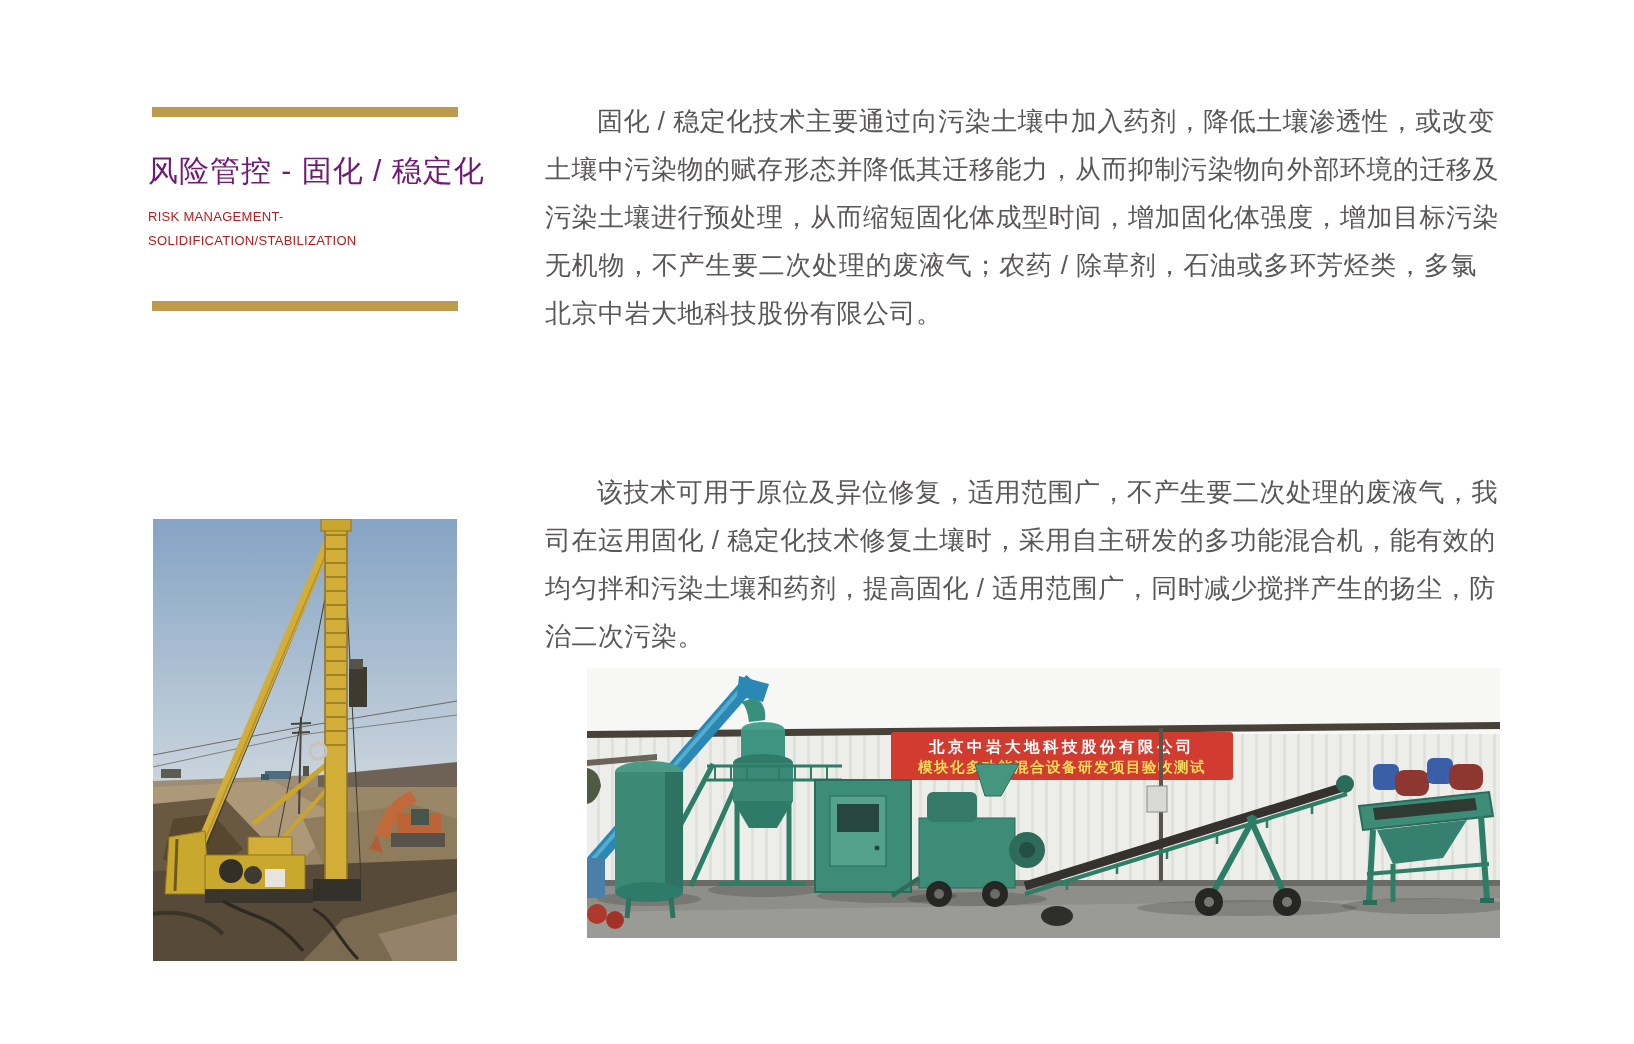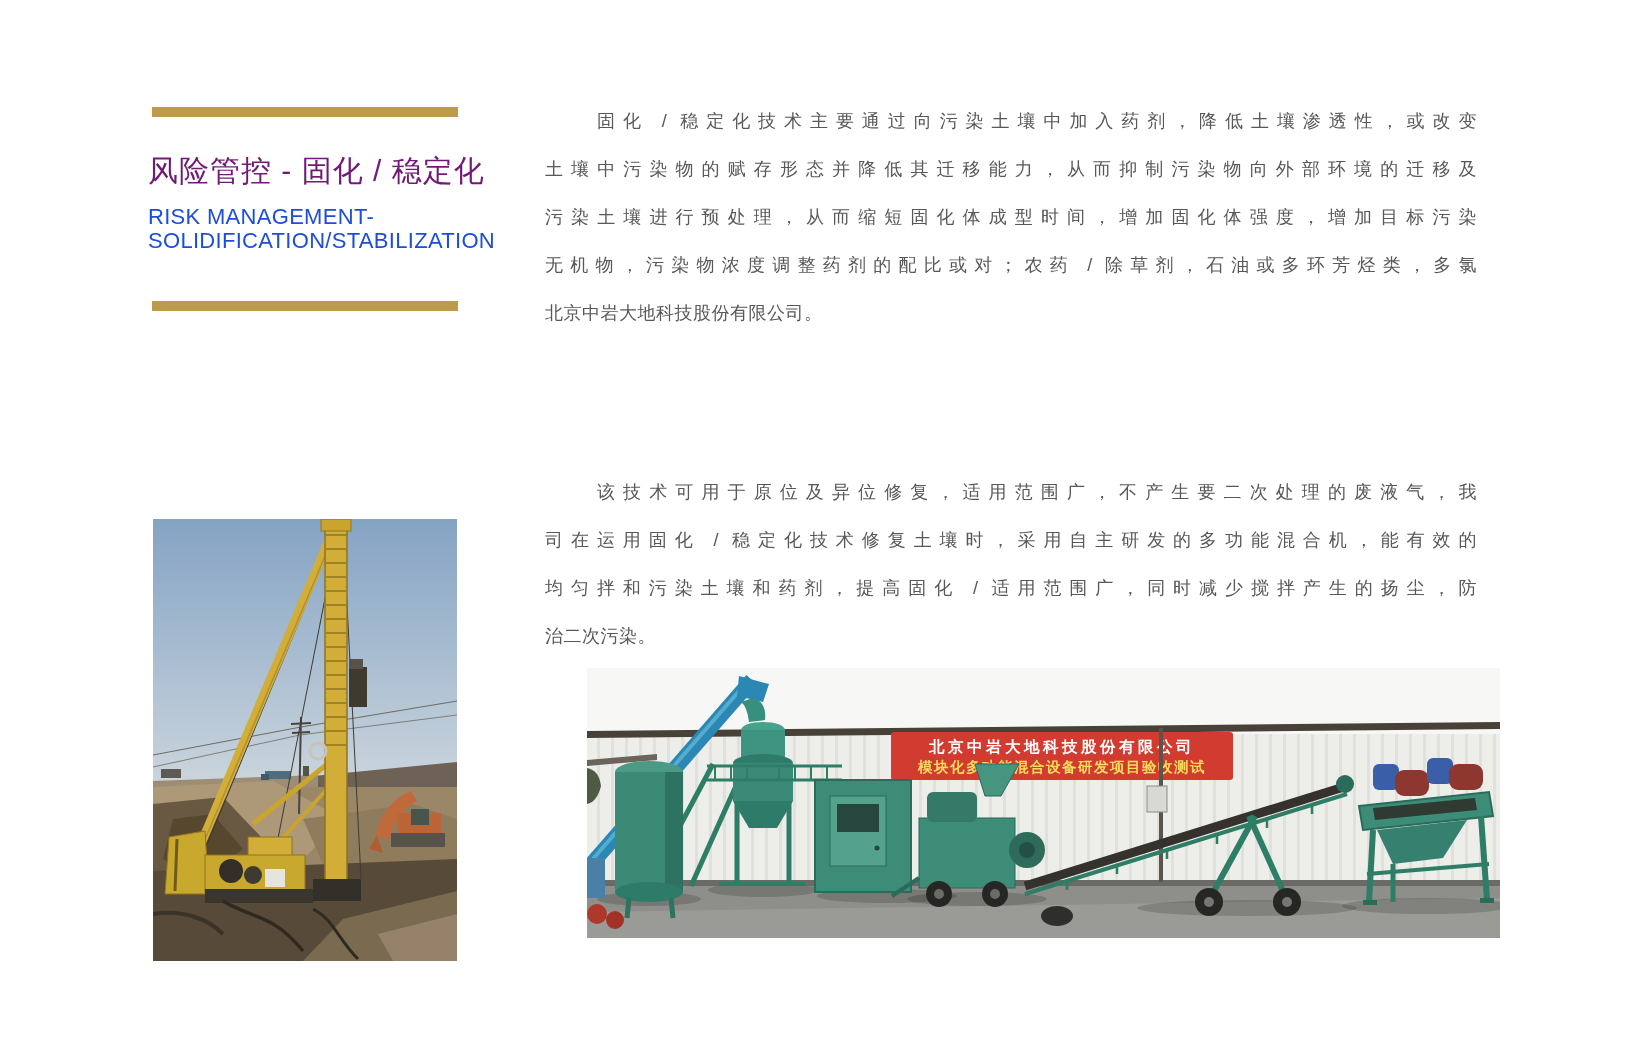--- a/index.html
+++ b/index.html
@@ -5,26 +5,26 @@
   html,body{margin:0;padding:0;background:#ffffff;}
   .page{position:relative;width:1634px;height:1044px;background:#ffffff;overflow:hidden;
         font-family:"Liberation Sans",sans-serif;}
   
   .accent-bar{position:absolute;left:152px;width:306px;height:10px;background:#BD9B4B;}
   .bar-top{top:107px;}
   .bar-bottom{top:301px;}
   .side-title{position:absolute;left:148px;top:152px;width:330px;
               font-size:30px;line-height:38px;color:#701a75;letter-spacing:1px;white-space:nowrap;}
   .side-sub{position:absolute;left:148px;top:205px;width:330px;
-            font-size:22px;line-height:24px;color:#1d4ed8;letter-spacing:0.3px;}
+            font-size:13px;line-height:24px;color:#b91c1c;letter-spacing:0.3px;}
   
   .para{position:absolute;left:545px;width:932px;}
   .p1{top:97px;}
   .p2{top:468px;}
-  .tline{height:48px;line-height:48px;font-size:18px;color:#595757;
+  .tline{height:48px;line-height:48px;font-size:26px;color:#595757;
          text-align:justify;text-align-last:justify;letter-spacing:0.5px;white-space:nowrap;
          text-align:justify;}
   .tline.ind{text-indent:52px;}
   .tline.end{text-align-last:left;white-space:normal;}
   
   .photo{position:absolute;overflow:hidden;}
   .photo-left{left:153px;top:519px;width:304px;height:442px;}
   .photo-bottom{left:587px;top:668px;width:913px;height:270px;}
   .photo svg{display:block;width:100%;height:100%;}
 </style>
@@ -38,21 +38,21 @@
   <div class="side-sub">
     <div>RISK MANAGEMENT-</div>
     <div>SOLIDIFICATION/STABILIZATION</div>
   </div>
   <div class="accent-bar bar-bottom"></div>
 
   <div class="para p1">
     <div class="tline ind">固化 / 稳定化技术主要通过向污染土壤中加入药剂，降低土壤渗透性，或改变</div>
     <div class="tline">土壤中污染物的赋存形态并降低其迁移能力，从而抑制污染物向外部环境的迁移及</div>
     <div class="tline">污染土壤进行预处理，从而缩短固化体成型时间，增加固化体强度，增加目标污染</div>
-    <div class="tline">无机物，污染物浓度调整药剂的配比或对；农药 / 除草剂，石油或多环芳烃类，多氯</div>
+    <div class="tline">无机物，不产生要二次处理的废液气；农药 / 除草剂，石油或多环芳烃类，多氯</div>
     <div class="tline end">北京中岩大地科技股份有限公司。</div>
   </div>
 
   <div class="para p2">
     <div class="tline ind">该技术可用于原位及异位修复，适用范围广，不产生要二次处理的废液气，我</div>
     <div class="tline">司在运用固化 / 稳定化技术修复土壤时，采用自主研发的多功能混合机，能有效的</div>
     <div class="tline">均匀拌和污染土壤和药剂，提高固化 / 适用范围广，同时减少搅拌产生的扬尘，防</div>
     <div class="tline end">治二次污染。</div>
   </div>
 

